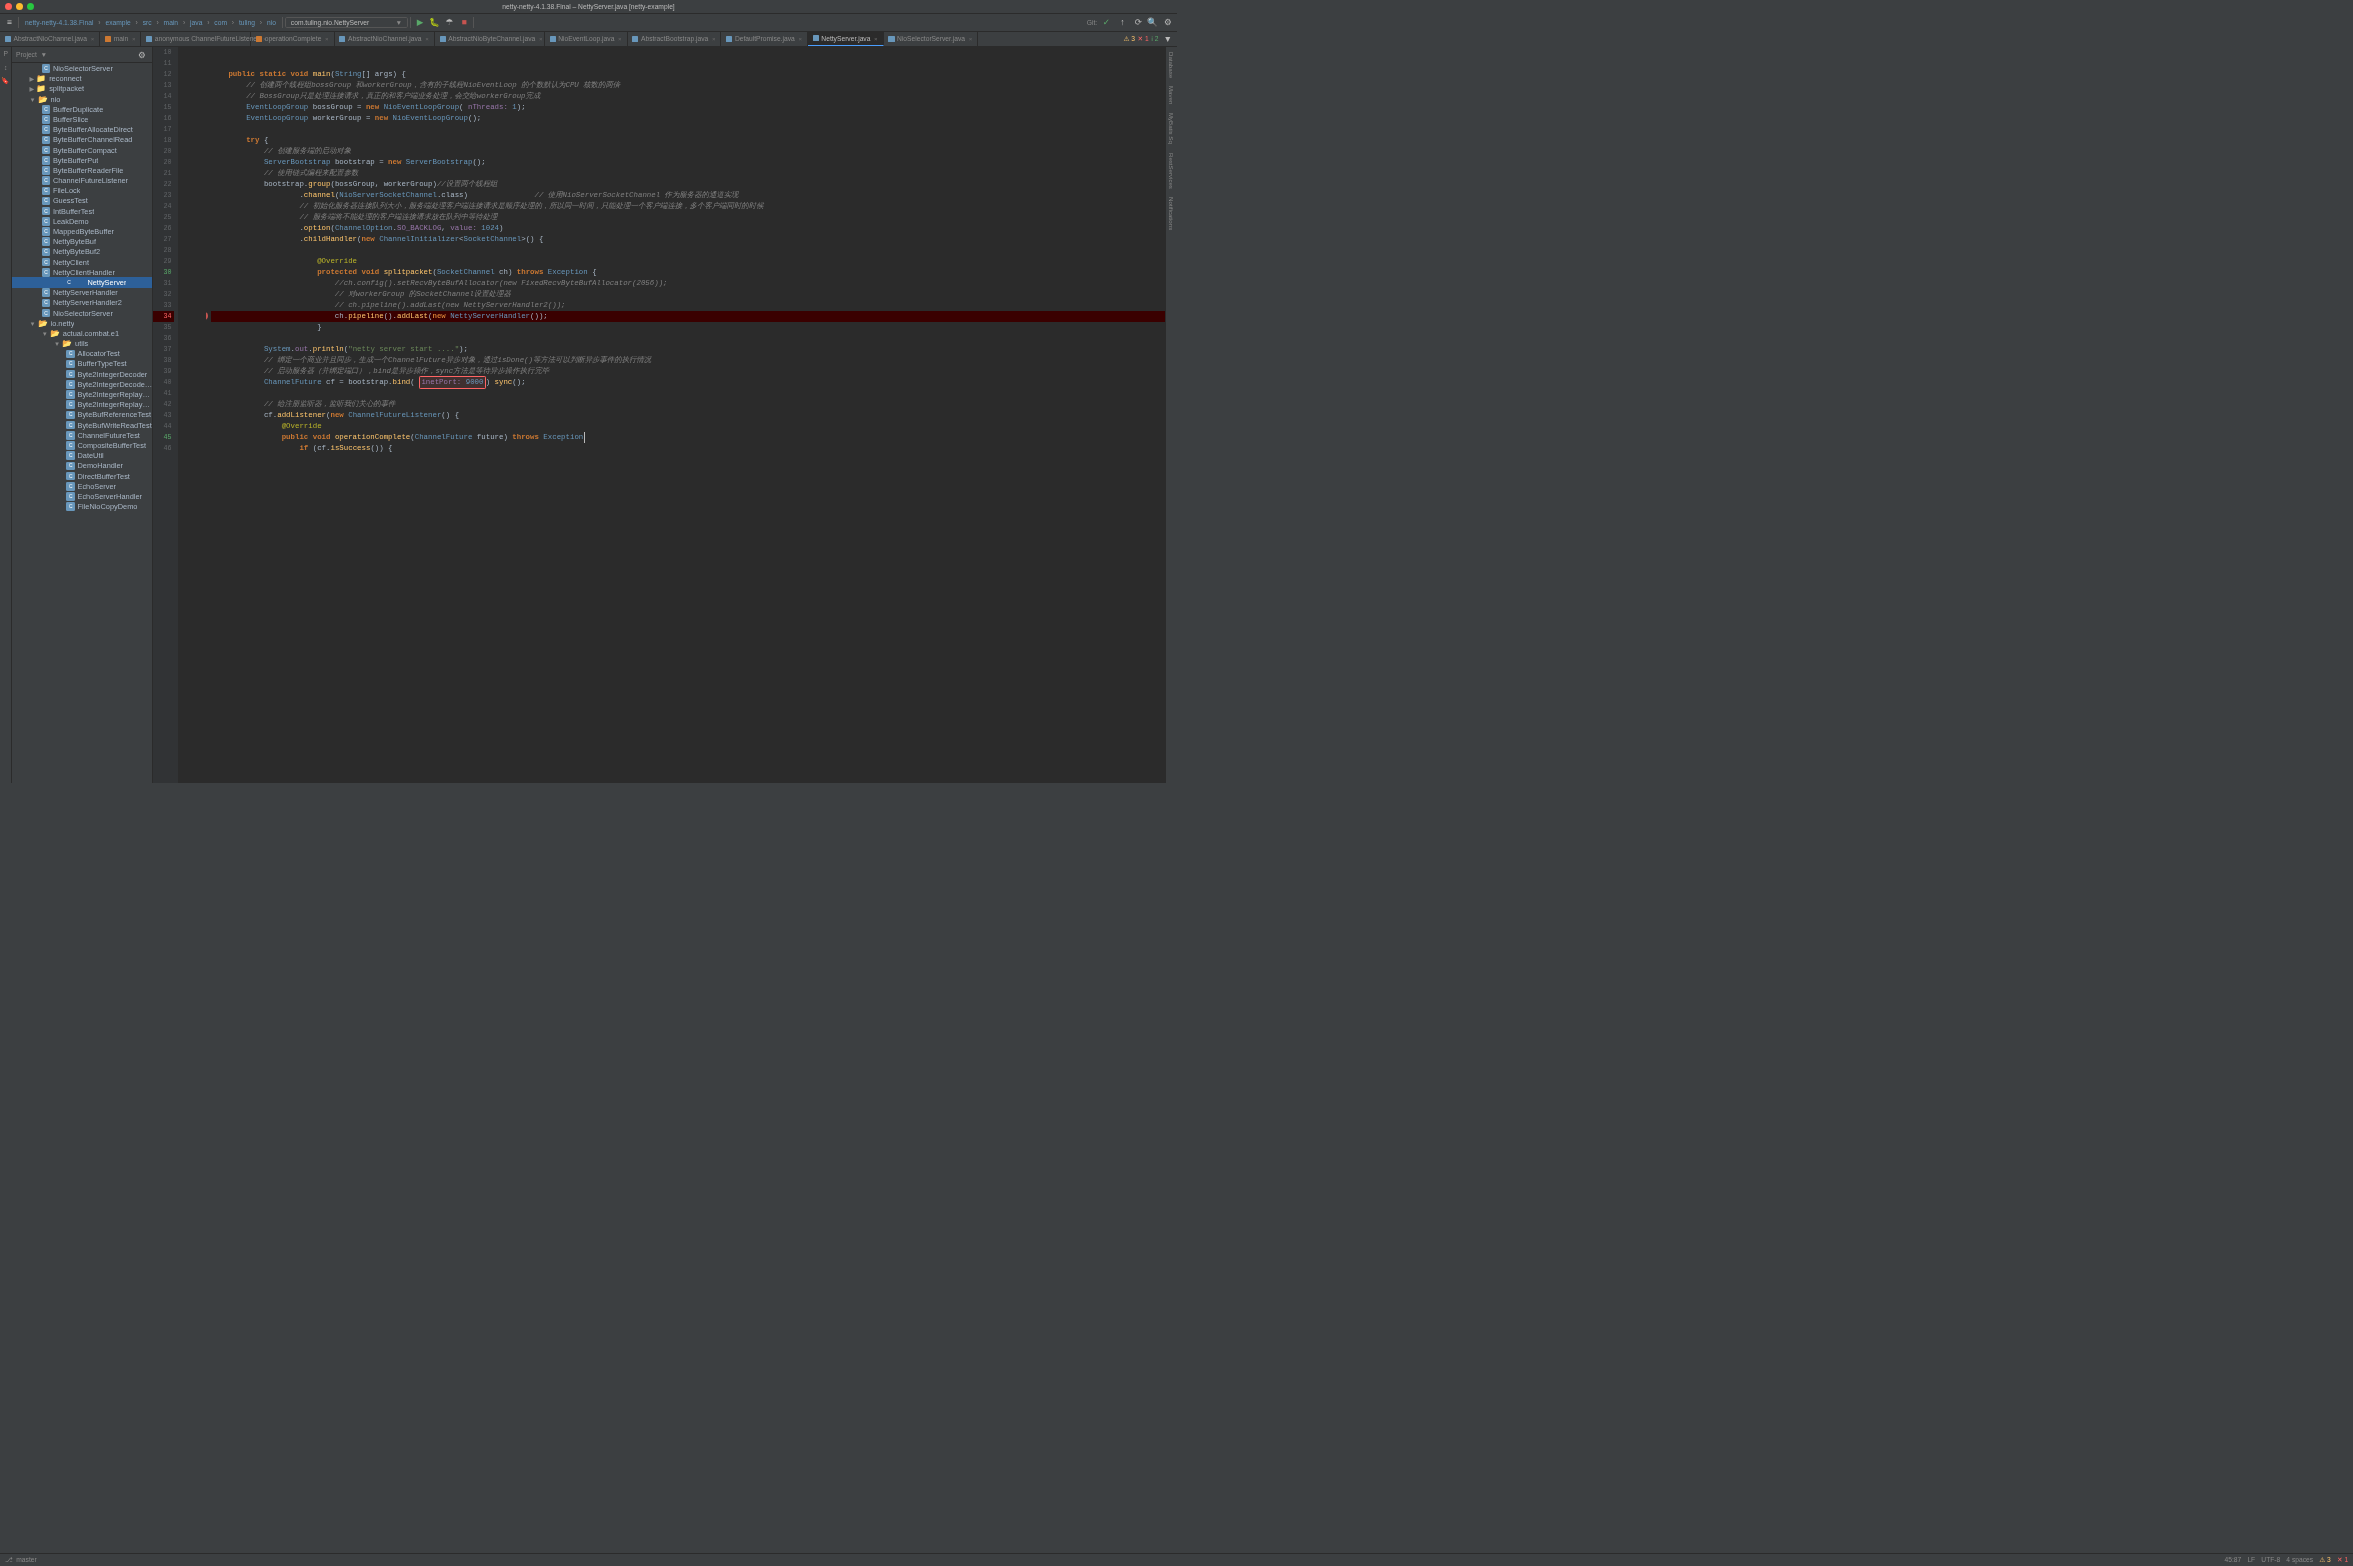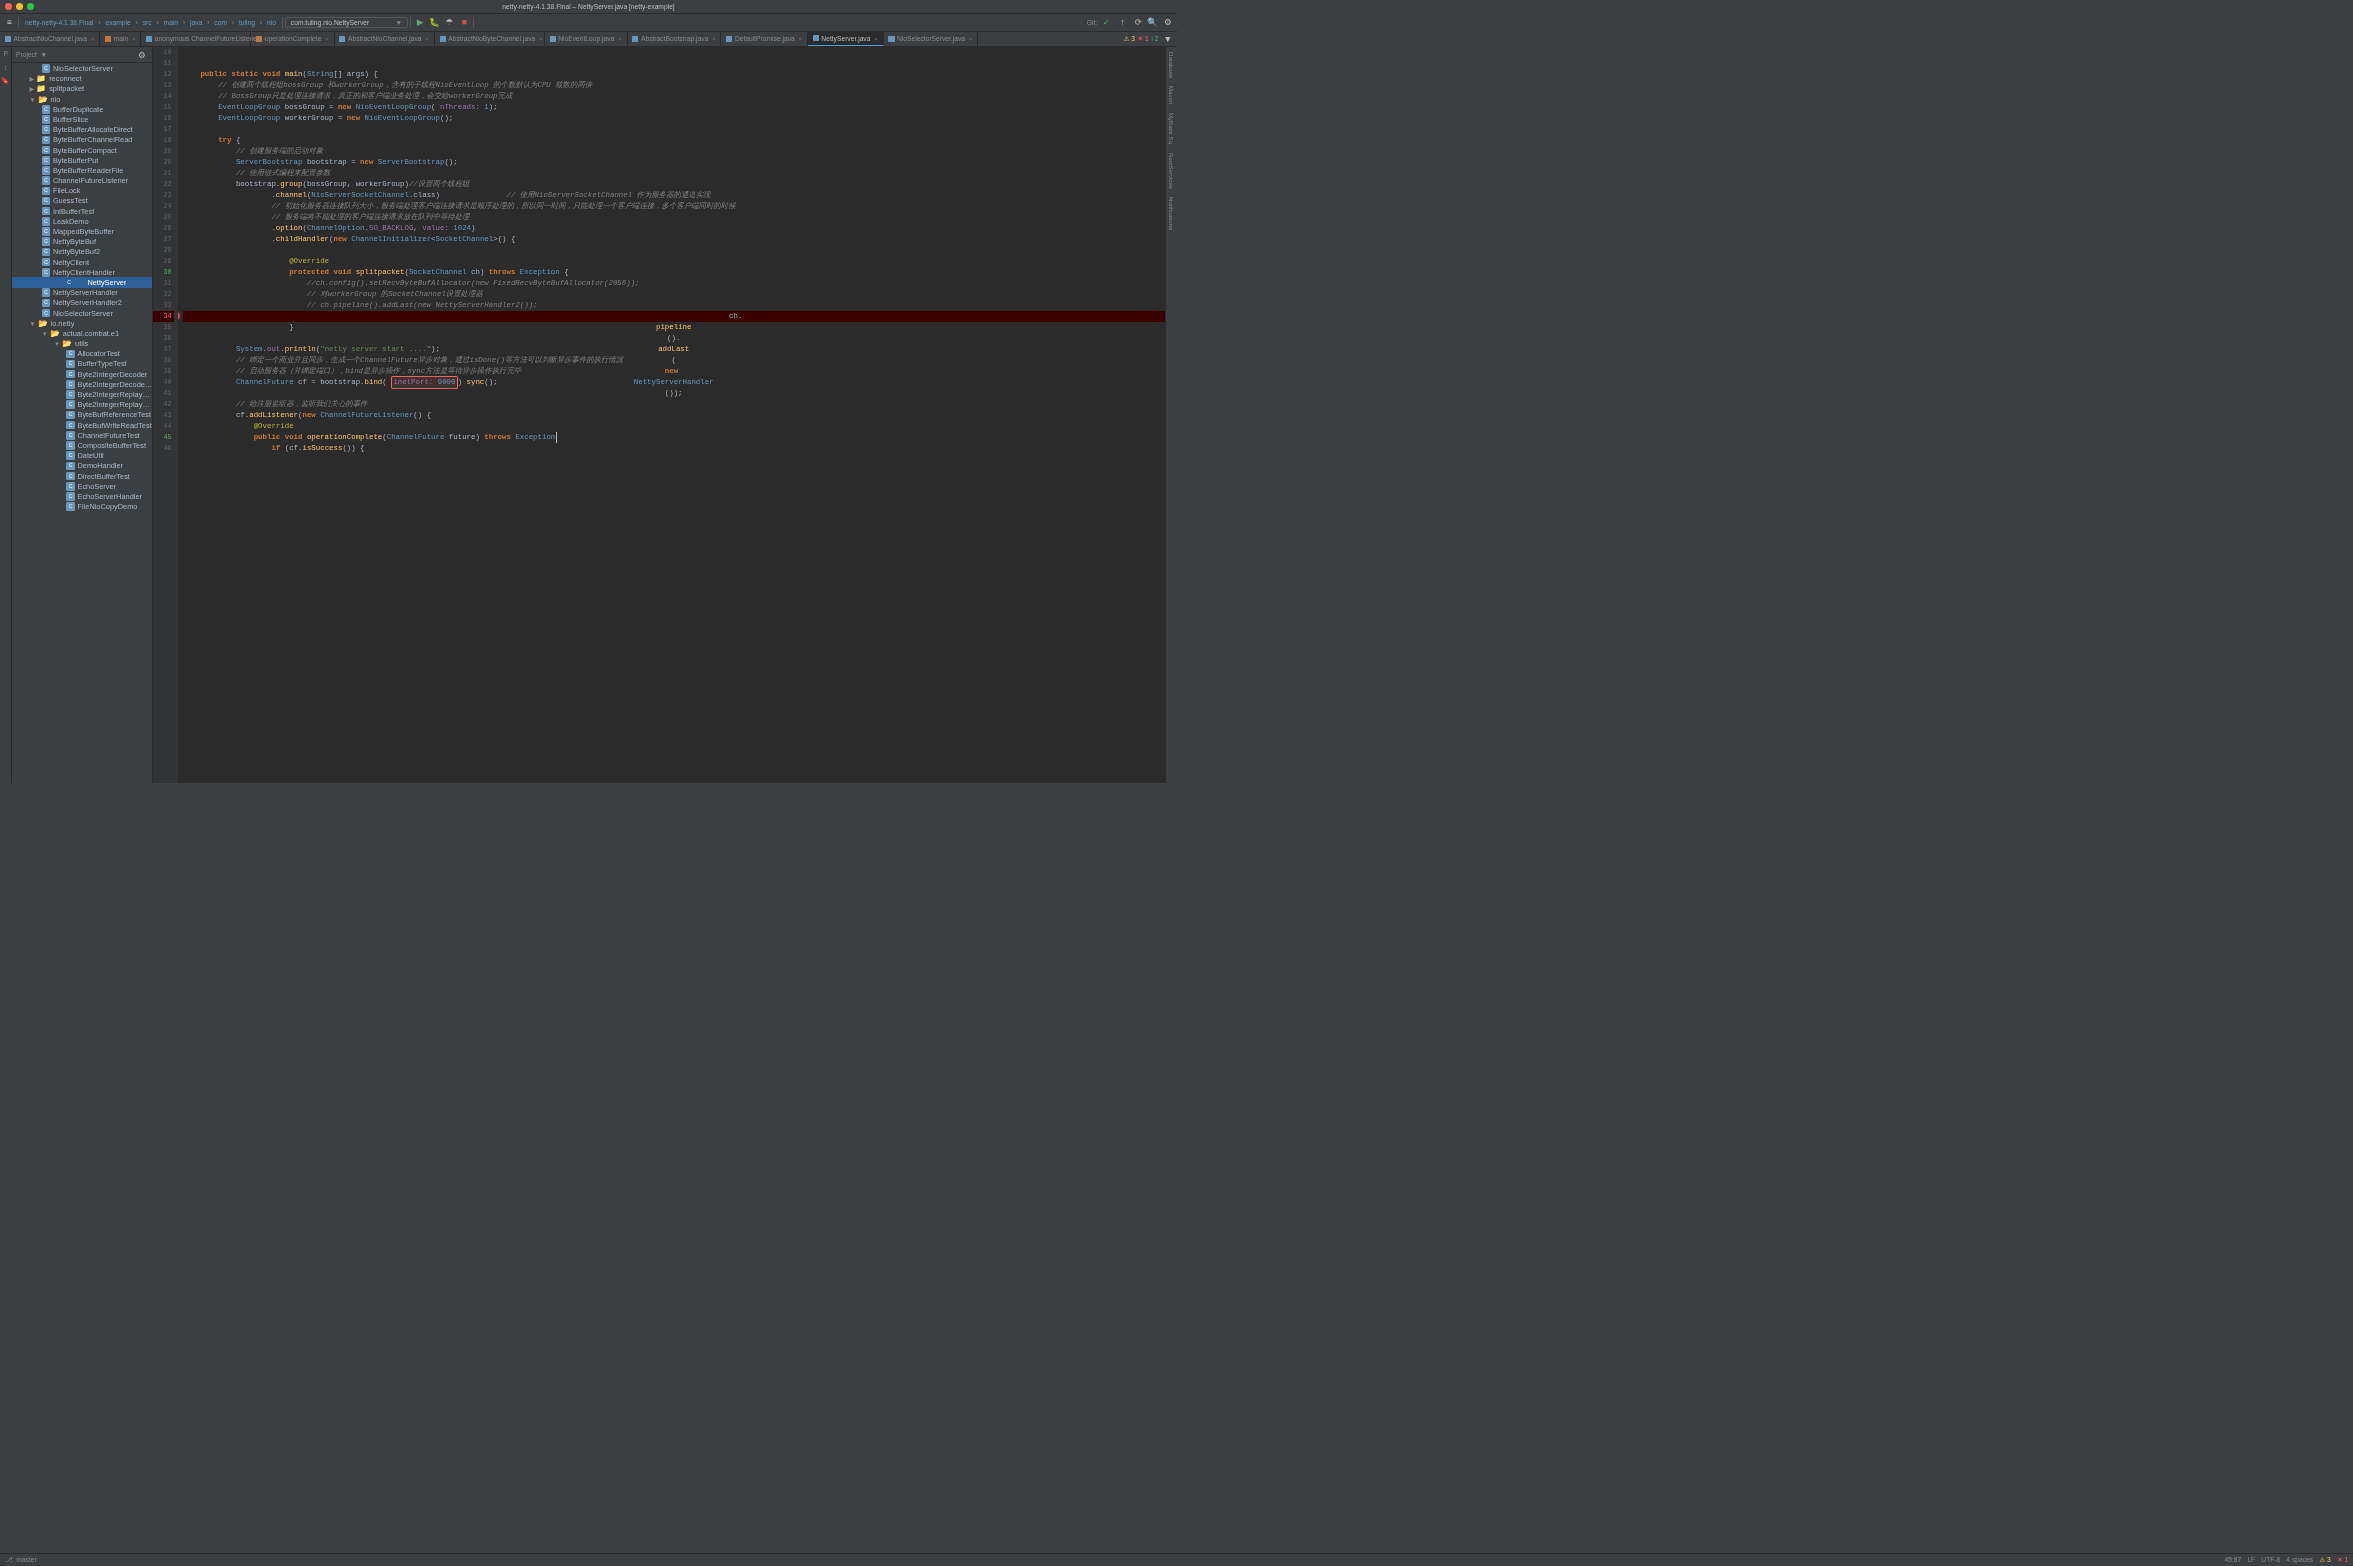--- a/index.html
+++ b/index.html
@@ -95,20 +95,21 @@
       display: flex;
       flex-direction: column;
     }
     #code-area {
       flex: 1;
       display: flex;
       overflow: hidden;
       font-family: 'Courier New', Courier, monospace;
       font-size: 7.4px;
       line-height: 1.5;
+      gap: 28px;
     }
     #line-numbers {
       width: 24.5px;
       background: #313335;
       color: #606366;
       text-align: right;
       padding: 0 3.7px 0 0;
       overflow: hidden;
       flex-shrink: 0;
       line-height: 1.5;
@@ -117,21 +118,21 @@
       user-select: none;
     }
     .line-num { height: 11px; display: flex; align-items: center; justify-content: flex-end; padding-right: 2.5px; font-size: 6.7px; }
     
     #code-content {
       flex: 1;
       overflow: auto;
       padding: 0 0 0 4.9px;
     }
     .code-line { height: 11px; display: flex; align-items: center; white-space: pre; font-size: 7.4px; font-family: 'Courier New', monospace; position: relative; }
-    .code-line.breakpoint-line { background: rgba(255,100,100,0.15); flex-direction: column; }
+    .code-line.breakpoint-line { background: rgba(255,100,100,0.15); }
     
     .kw { color: #cc7832; font-weight: bold; }
     .str { color: #6a8759; }
     .num { color: #6897bb; }
     .comment { color: #808080; font-style: italic; }
     .fn { color: #ffc66d; }
     .cls { color: #6897bb; }
     .ann { color: #bbb529; }
     
     

